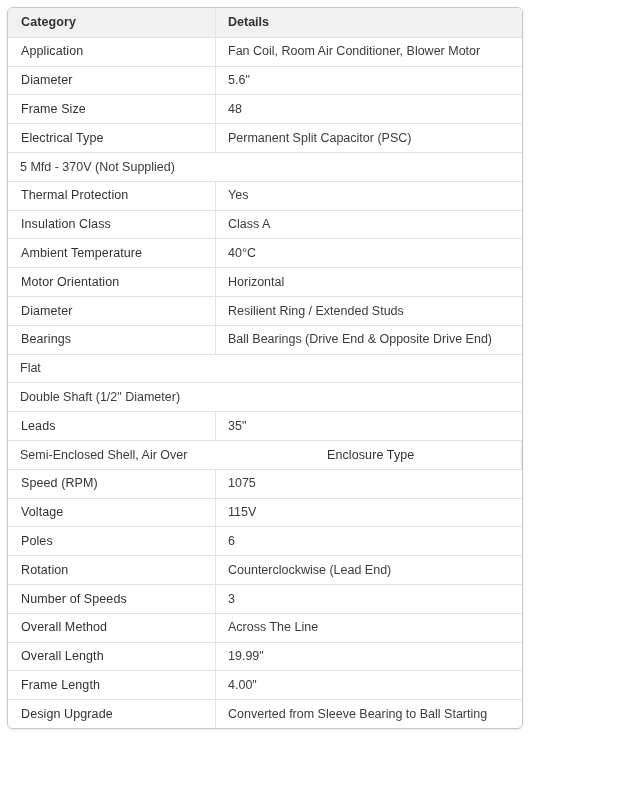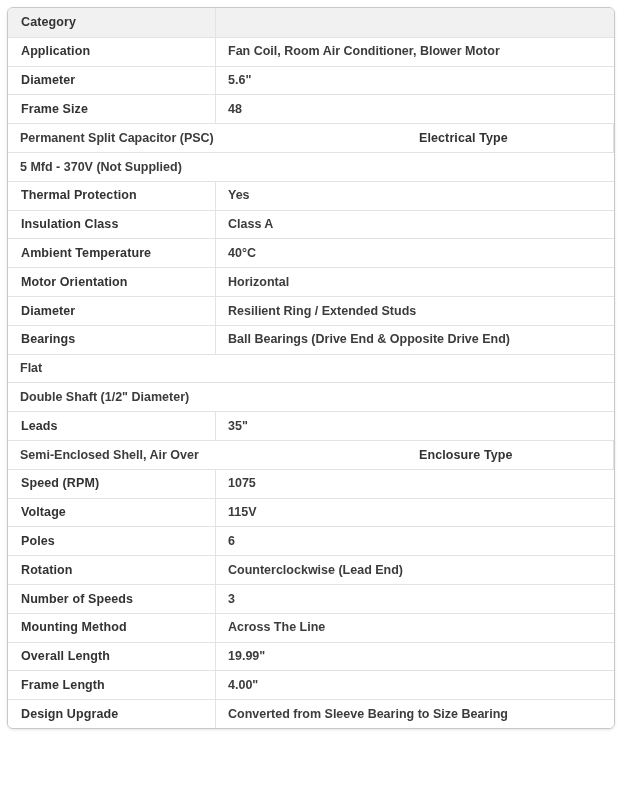--- a/index.html
+++ b/index.html
@@ -3,21 +3,21 @@
 <meta charset="utf-8">
 <style>
   * { box-sizing: border-box; margin: 0; padding: 0; }
   html, body {
     width: 622px;
     background: #ffffff;
     font-family: "Liberation Sans", "DejaVu Sans", sans-serif;
   }
   .spec-table {
     margin: 7px;
-    width: 608px;
+    width: 516px;
     border: 1px solid var(--outer-border, #c8c8c8);
     border-radius: 6px;
     overflow: hidden;
     box-shadow: 0 1px 3px rgba(0,0,0,0.10);
     background: #ffffff;
   }
   .row {
     display: flex;
     align-items: stretch;
     height: 28.8px;
@@ -34,62 +34,63 @@
     font-size: 12.5px;
     line-height: 1;
     overflow: hidden;
     white-space: nowrap;
   }
   .cell.category {
     width: 208px;
     flex: 0 0 208px;
     padding-left: 13px;
     border-right: 1px solid var(--row-border, #e3e3e3);
-    font-weight: 700;
+    font-weight: 400;
     color: var(--category-text, #333333);
     letter-spacing: 0.1px;
   }
   .cell.details {
     flex: 1 1 auto;
     padding-left: 12px;
-    font-weight: 700;
+    font-weight: 400;
     color: var(--details-text, #3c3c3c);
   }
   .row.header .cell.category,
   .row.header .cell.details {
     font-weight: 700;
     color: var(--category-text, #333333);
   }
 </style>
 </head>
 <body>
 
 <div class="spec-table">
   <div class="row header">
     <div class="cell category">Category</div>
+    <div class="cell details">Details</div>
   </div>
 
   <div class="row">
     <div class="cell category">Application</div>
     <div class="cell details">Fan Coil, Room Air Conditioner, Blower Motor</div>
   </div>
 
   <div class="row">
     <div class="cell category">Diameter</div>
     <div class="cell details">5.6"</div>
   </div>
 
   <div class="row">
     <div class="cell category">Frame Size</div>
     <div class="cell details">48</div>
   </div>
 
   <div class="row">
+    <div class="cell category">Electrical Type</div>
     <div class="cell details">Permanent Split Capacitor (PSC)</div>
-    <div class="cell category">Electrical Type</div>
   </div>
 
   <div class="row">
     <div class="cell details">5 Mfd - 370V (Not Supplied)</div>
   </div>
 
   <div class="row">
     <div class="cell category">Thermal Protection</div>
     <div class="cell details">Yes</div>
   </div>
@@ -158,31 +159,31 @@
     <div class="cell category">Rotation</div>
     <div class="cell details">Counterclockwise (Lead End)</div>
   </div>
 
   <div class="row">
     <div class="cell category">Number of Speeds</div>
     <div class="cell details">3</div>
   </div>
 
   <div class="row">
-    <div class="cell category">Mounting Method</div>
+    <div class="cell category">Overall Method</div>
     <div class="cell details">Across The Line</div>
   </div>
 
   <div class="row">
     <div class="cell category">Overall Length</div>
     <div class="cell details">19.99"</div>
   </div>
 
   <div class="row">
     <div class="cell category">Frame Length</div>
     <div class="cell details">4.00"</div>
   </div>
 
   <div class="row">
     <div class="cell category">Design Upgrade</div>
-    <div class="cell details">Converted from Sleeve Bearing to Size Bearing</div>
+    <div class="cell details">Converted from Sleeve Bearing to Ball Starting</div>
   </div>
 </div>
 
 </body></html>

